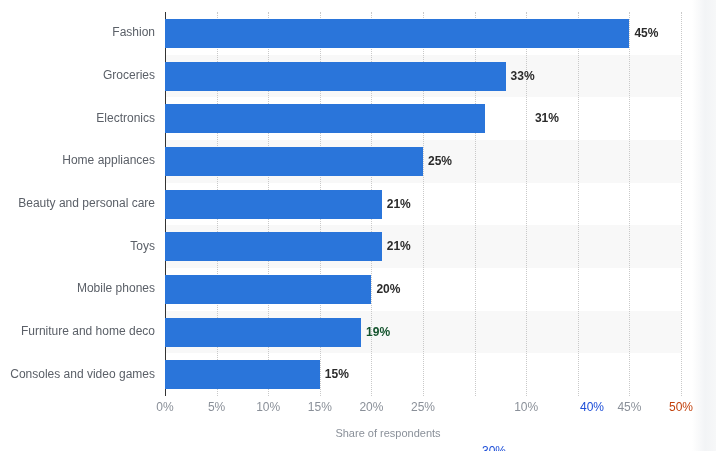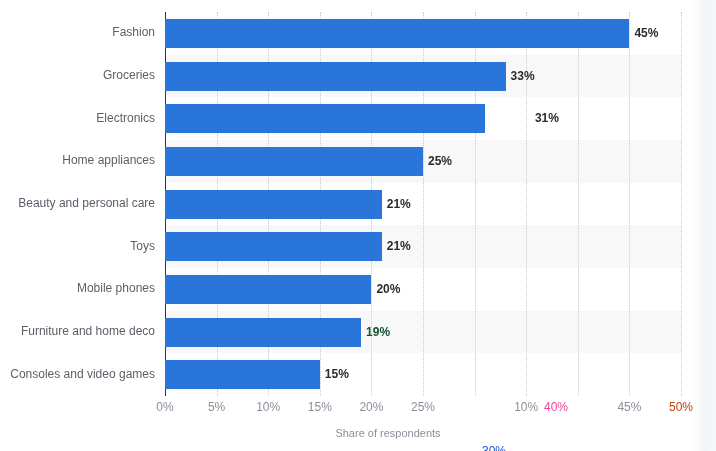--- a/index.html
+++ b/index.html
@@ -168,21 +168,21 @@
       <div class="bar-value" style="left: 319.8px; top: 360.167px; color: rgb(43, 43, 43);">15%</div>
       <div class="cat-label" style="top: 366.667px; color: rgb(91, 96, 104);">Consoles and video games</div>
       <div class="xtick" style="left: 165px; color: rgb(138, 144, 153);">0%</div>
       <div class="xtick" style="left: 216.6px; color: rgb(138, 144, 153);">5%</div>
       <div class="xtick" style="left: 268.2px; color: rgb(138, 144, 153);">10%</div>
       <div class="xtick" style="left: 319.8px; color: rgb(138, 144, 153);">15%</div>
       <div class="xtick" style="left: 371.4px; color: rgb(138, 144, 153);">20%</div>
       <div class="xtick" style="left: 423px; color: rgb(138, 144, 153);">25%</div>
       <div class="xtick" style="left: 494px; color: #1d4ed8; margin-top: 44px;">30%</div>
       <div class="xtick" style="left: 526.2px; color: rgb(138, 144, 153);">10%</div>
-      <div class="xtick" style="left: 556px; color: #ec4899;">40%</div>
+      <div class="xtick" style="left: 592px; color: #1d4ed8;">40%</div>
       <div class="xtick" style="left: 629.4px; color: rgb(138, 144, 153);">45%</div>
       <div class="xtick" style="left: 681px; color: #c2410c;">50%</div>
     </div>
 
   <div id="x-axis-title">Share of respondents</div>
 
   <div id="right-edge-shadow"></div>
 </div>
 
 </body></html>

